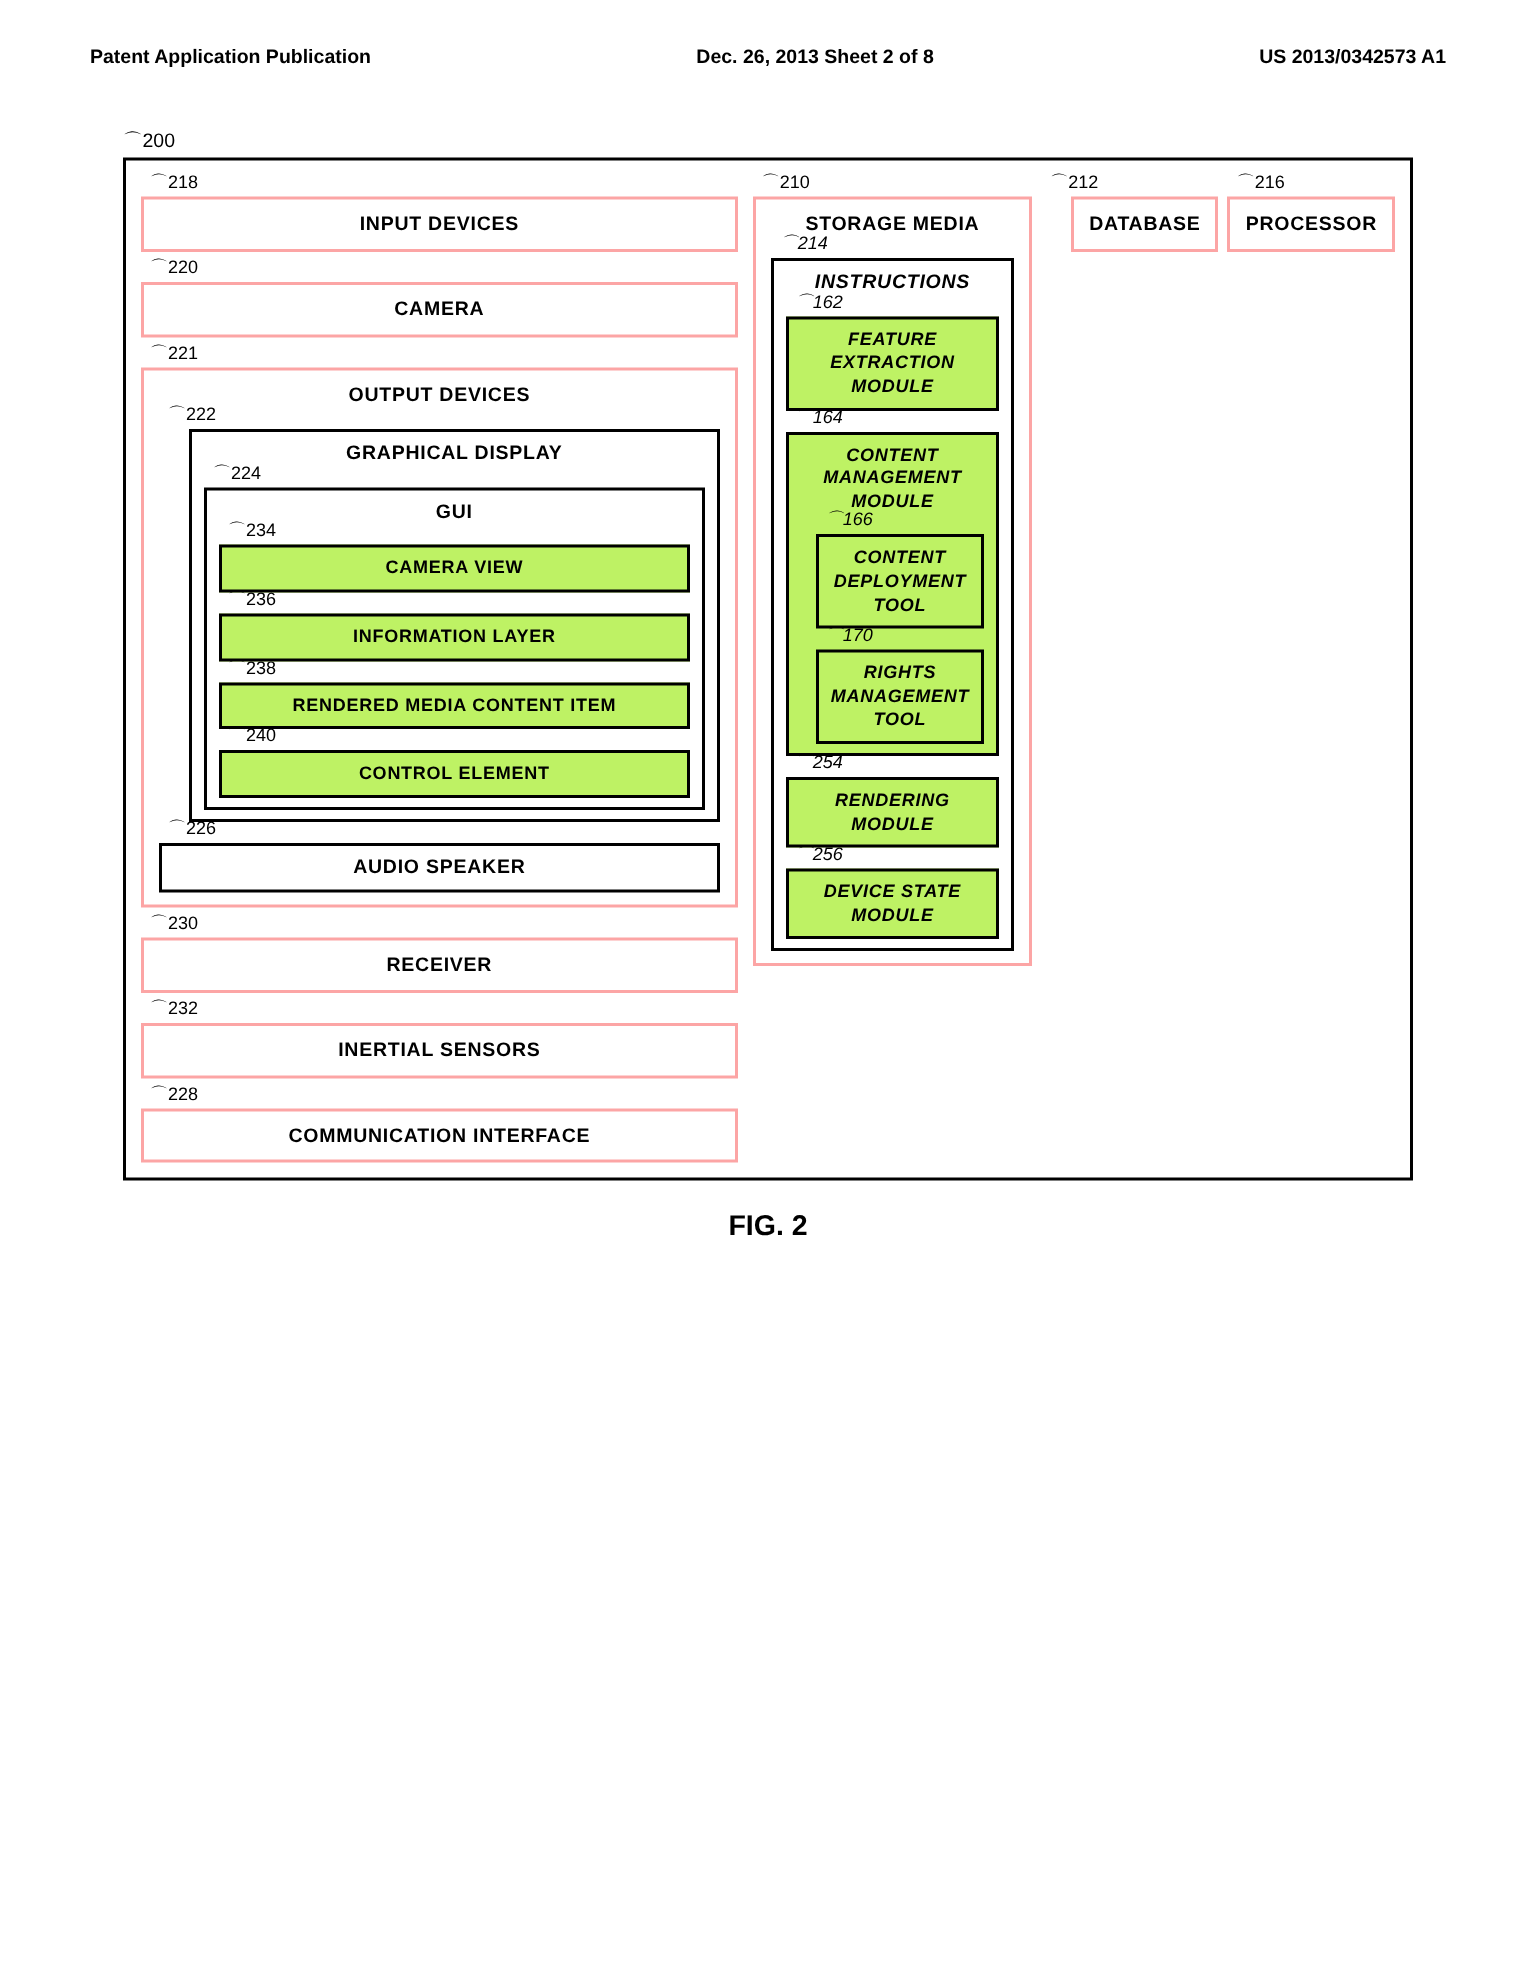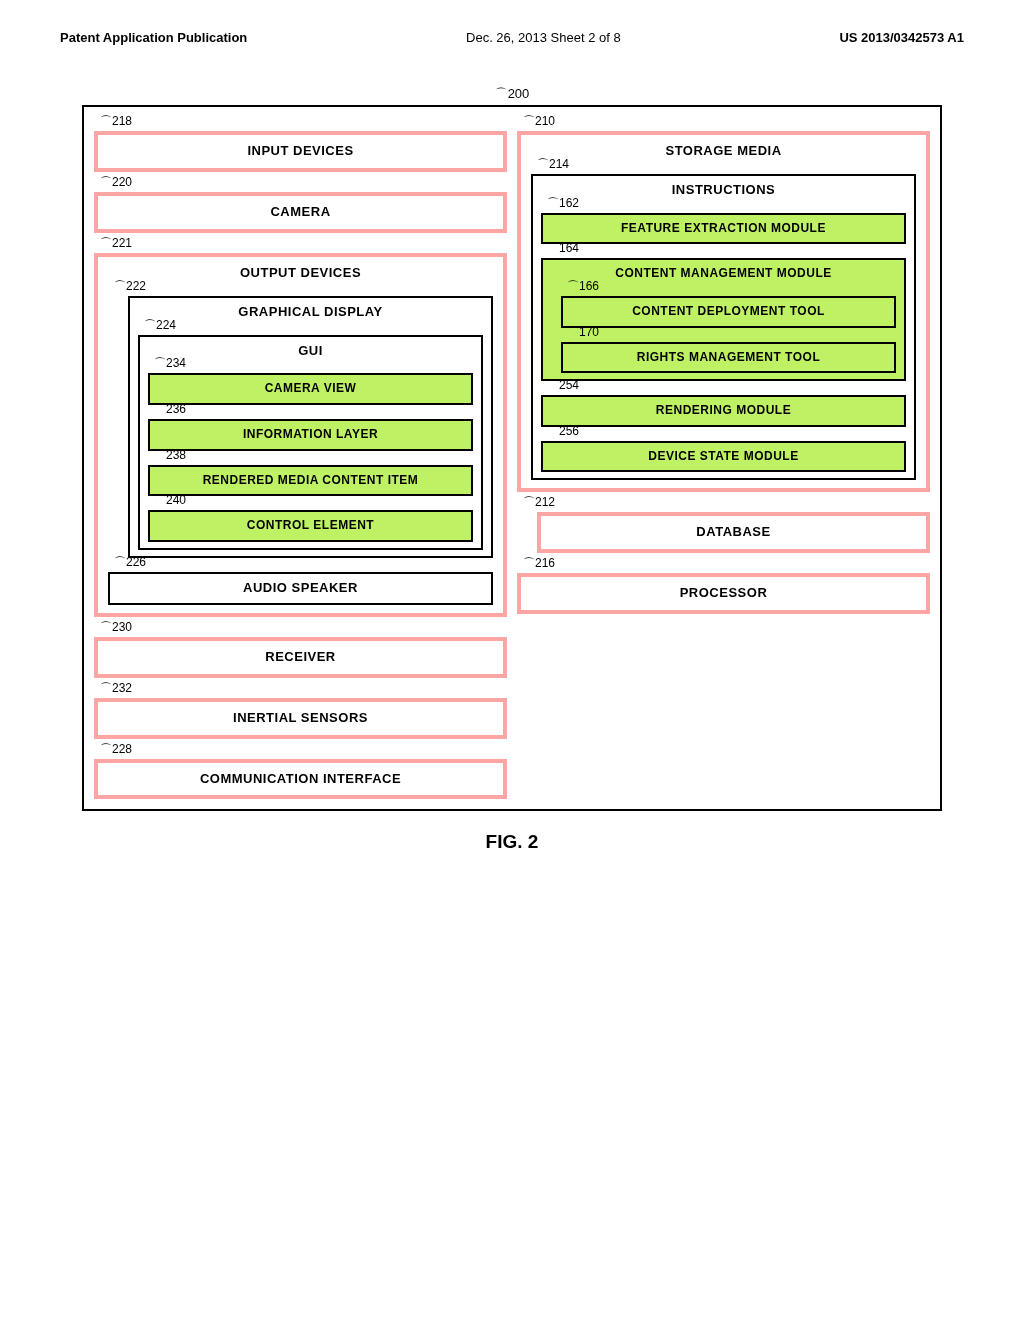--- a/index.html
+++ b/index.html
@@ -21,21 +21,21 @@
 
     .header {
       display: flex;
       justify-content: space-between;
       align-items: flex-start;
       margin-bottom: 40px;
       font-size: 13px;
     }
 
     .header-left { font-weight: bold; }
-    .header-center { text-align: center; }
+    .header-center { text-align: center; font-weight: bold; }
     .header-right { font-weight: bold; }
 
     .diagram-container {
       position: relative;
       margin: 0 auto;
       width: 860px;
     }
 
     
     .mobile-device-box {
@@ -64,27 +64,27 @@
       display: flex;
       flex-direction: column;
       gap: 6px;
       position: relative;
     }
 
     
     .right-col {
       flex: 1;
       display: flex;
-      flex-direction: column;
+      flex-direction: row;
       gap: 6px;
       position: relative;
     }
 
     .block {
-      border: 4px solid #fca5a5;
+      border: 2px solid #fca5a5;
       padding: 8px 10px;
       position: relative;
       background: #fff;
     }
 
     .block-label {
       font-weight: bold;
       text-align: center;
       font-size: 13px;
       letter-spacing: 0.5px;
@@ -132,21 +132,21 @@
 <div class="page">
 
   <div class="header">
     <div class="header-left">Patent Application Publication</div>
     <div class="header-center">Dec. 26, 2013   Sheet 2 of 8</div>
     <div class="header-right">US 2013/0342573 A1</div>
   </div>
 
   <div class="diagram-container">
 
-    <div style="position:relative; text-align:center; margin-bottom:2px;">
+    <div style="position:relative; text-align:left; margin-bottom:2px;">
       <span style="font-size:13px;">⌒200</span>
     </div>
 
     <div class="mobile-device-box">
 
       <div class="two-col">
 
         <div class="left-col">
 
           <div style="position:relative; margin-top:14px;">
@@ -245,21 +245,21 @@
 
         </div>
 
         <div class="right-col">
 
           <div style="position:relative; margin-top:14px;">
             <span class="top-ref">⌒210</span>
             <div class="block">
               <div class="block-label">STORAGE MEDIA</div>
 
-              <div style="position:relative; margin-top:14px;">
+              <div style="position:relative; margin-top:14px;font-style:italic;">
                 <span class="top-ref">⌒214</span>
                 <div class="nested-container">
                   <div class="block-label">INSTRUCTIONS</div>
 
                   <div style="position:relative; margin-top:14px;">
                     <span class="top-ref">⌒162</span>
                     <div class="deeply-nested">
                       <div class="block-label">FEATURE EXTRACTION MODULE</div>
                     </div>
                   </div>

